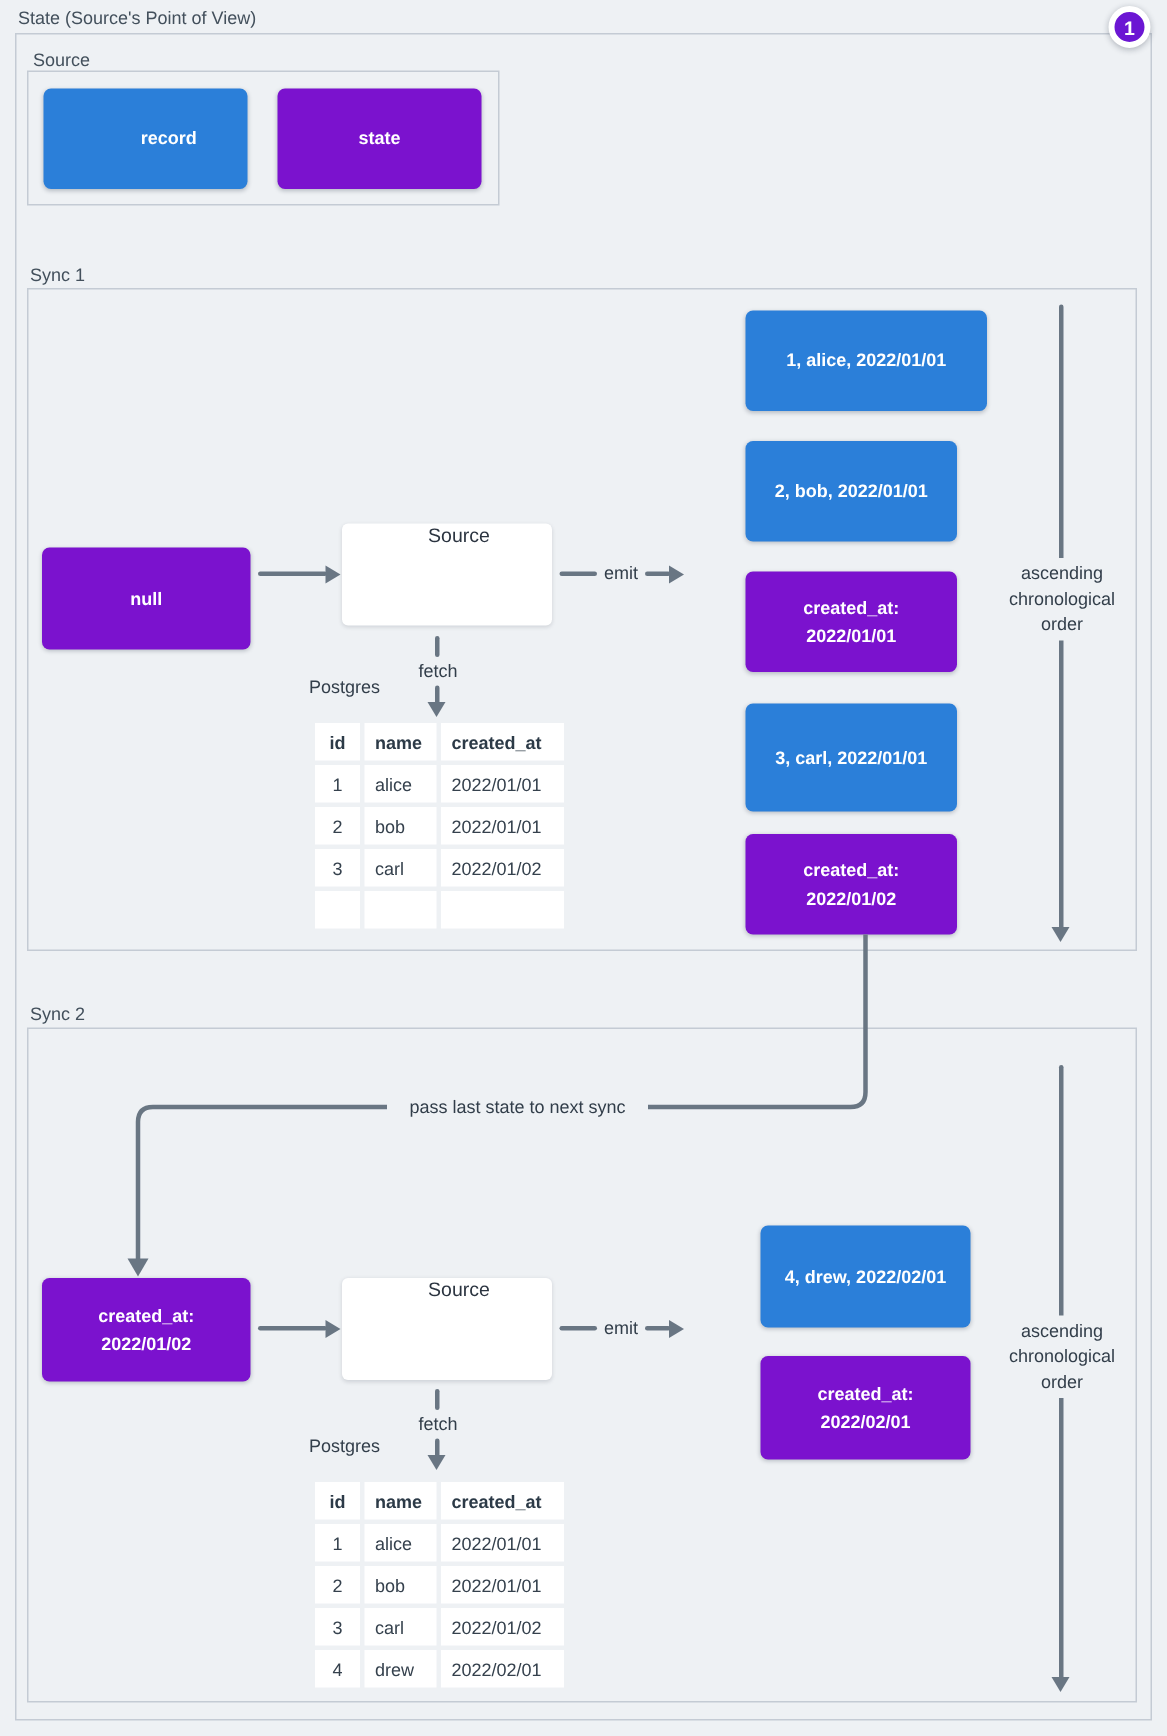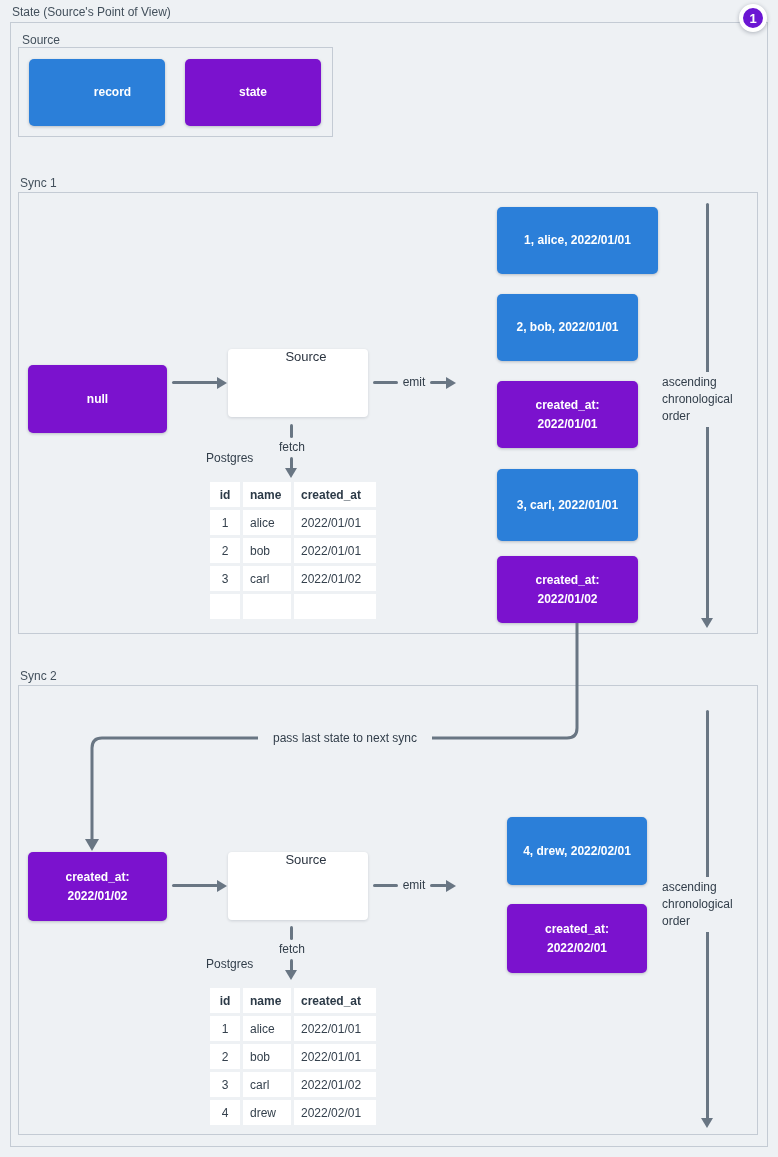--- a/index.html
+++ b/index.html
@@ -20,21 +20,21 @@
         font-size:13px;color:#2b3440;box-shadow:0 1px 3px rgba(20,30,50,.15);padding-left:16px;}
   .hline{position:absolute;height:3px;background:var(--arrow);border-radius:2px;}
   .vline{position:absolute;width:3px;background:var(--arrow);border-radius:2px;}
   .arrow-r{position:absolute;height:12px;}
   .arrow-r .al{position:absolute;left:0;right:9px;top:4px;height:3px;background:var(--arrow);border-radius:2px;}
   .arrow-r .ah{position:absolute;right:0;top:0;width:0;height:0;border-top:6px solid transparent;border-bottom:6px solid transparent;border-left:10px solid var(--arrow);}
   .arrow-d{position:absolute;width:13px;}
   .arrow-d .al{position:absolute;left:5px;top:0;bottom:8px;width:3px;background:var(--arrow);border-radius:2px;}
   .arrow-d .ah{position:absolute;bottom:0;left:0;width:0;height:0;border-left:6.5px solid transparent;border-right:6.5px solid transparent;border-top:10px solid var(--arrow);}
   .small-lbl{position:absolute;font-size:12px;color:var(--ink);white-space:nowrap;}
-  .order-text{position:absolute;width:92px;text-align:left;font-size:12px;line-height:17px;color:var(--ink);
+  .order-text{position:absolute;width:92px;text-align:center;font-size:12px;line-height:17px;color:var(--ink);
         background:var(--background);padding:2px 0;z-index:5;}
   .conn-label{position:absolute;text-align:center;font-size:12px;color:var(--ink);background:var(--background);
         padding:1px 4px;z-index:6;white-space:nowrap;}
   .conn-svg{position:absolute;z-index:4;}
   .conn-svg path{stroke:var(--arrow);stroke-width:3;fill:none;}
   .conn-svg polygon{fill:var(--arrow);}
   .badge{position:absolute;width:28px;height:28px;background:var(--badge);border:4px solid #fff;border-radius:50%;
         display:flex;align-items:center;justify-content:center;color:#fff;font-size:13px;font-weight:bold;
         box-shadow:0 1px 4px rgba(20,30,50,.3);z-index:10;}
   table.db{position:absolute;border-collapse:separate;border-spacing:3px;}

